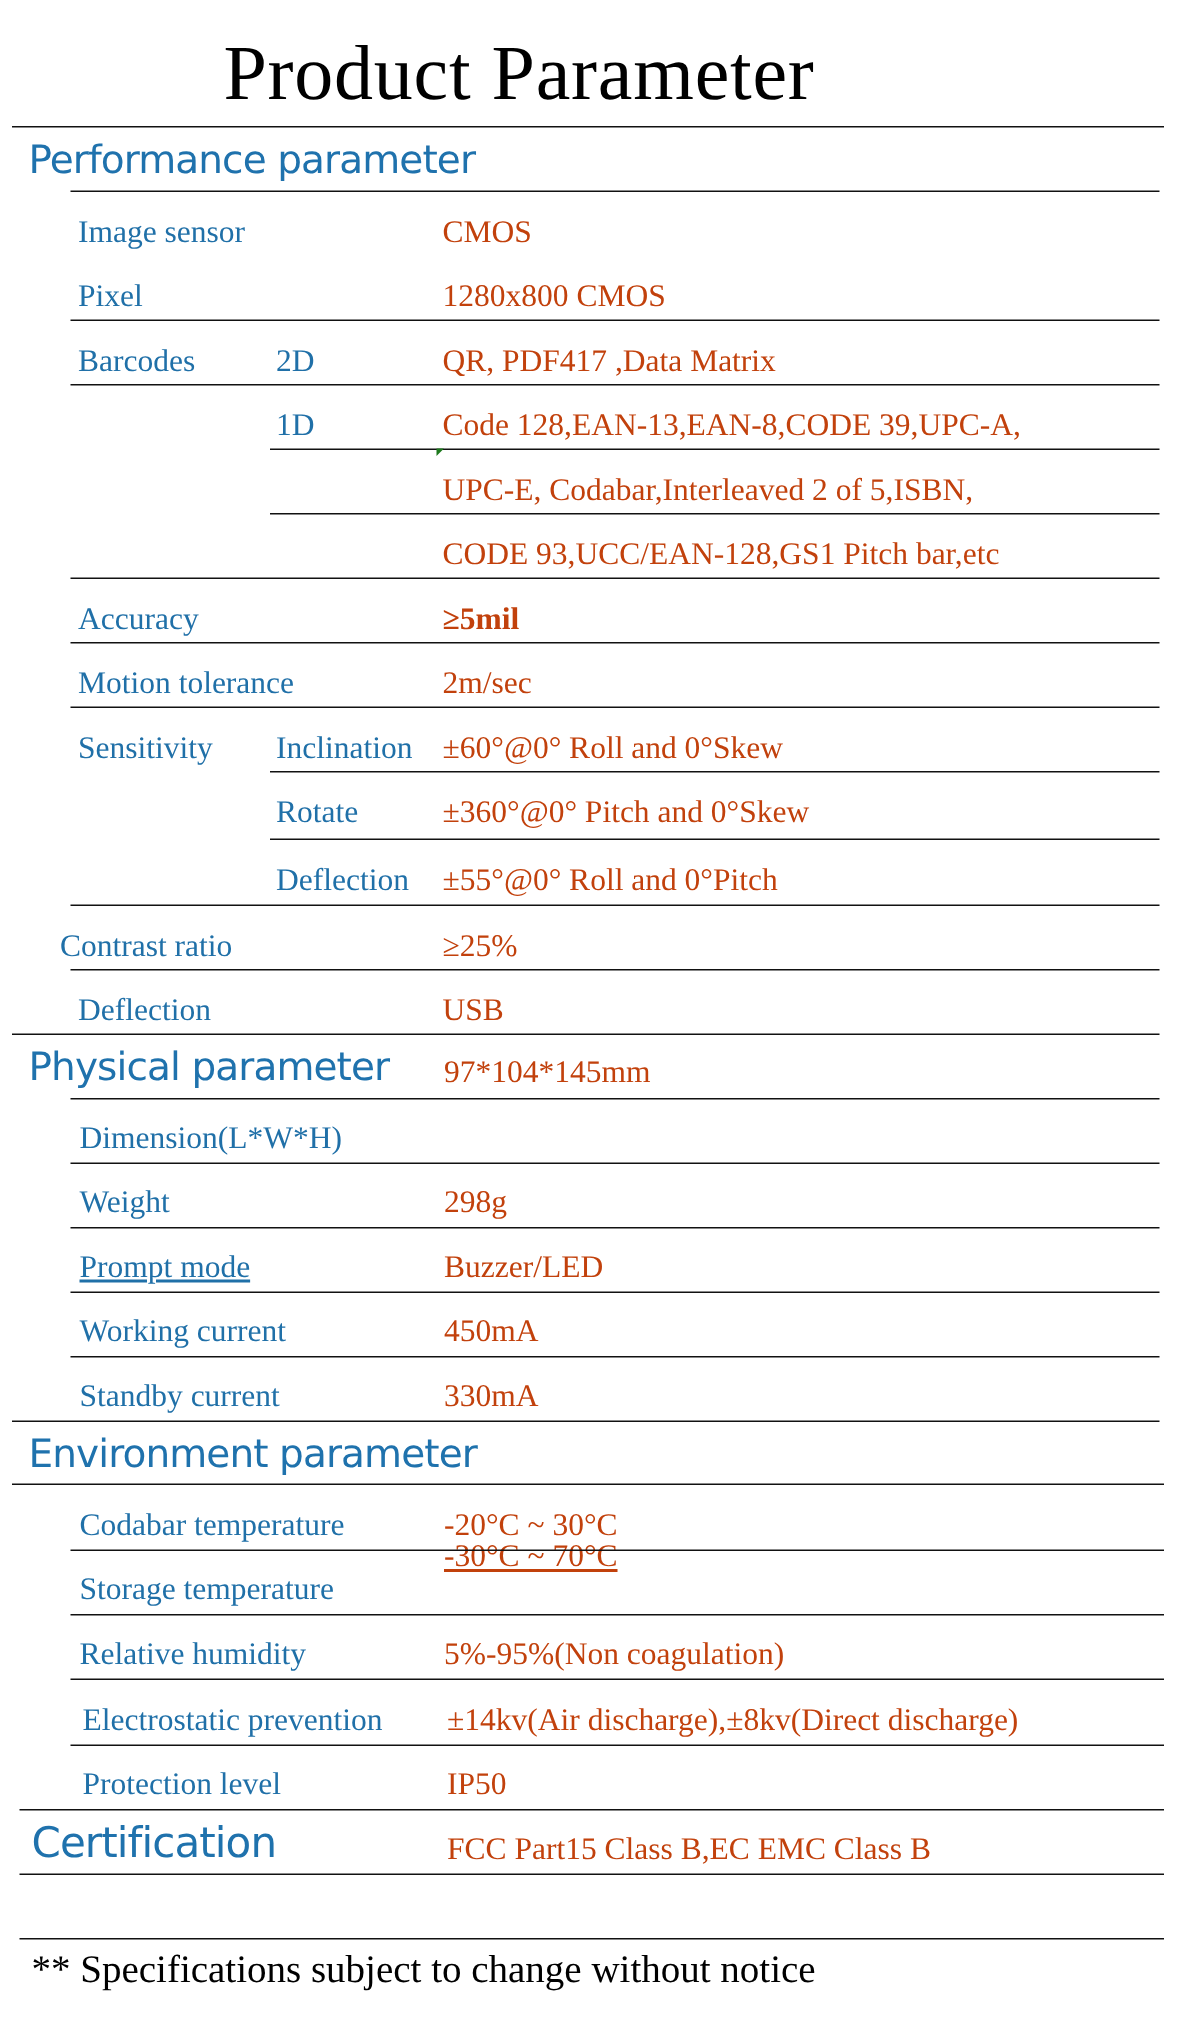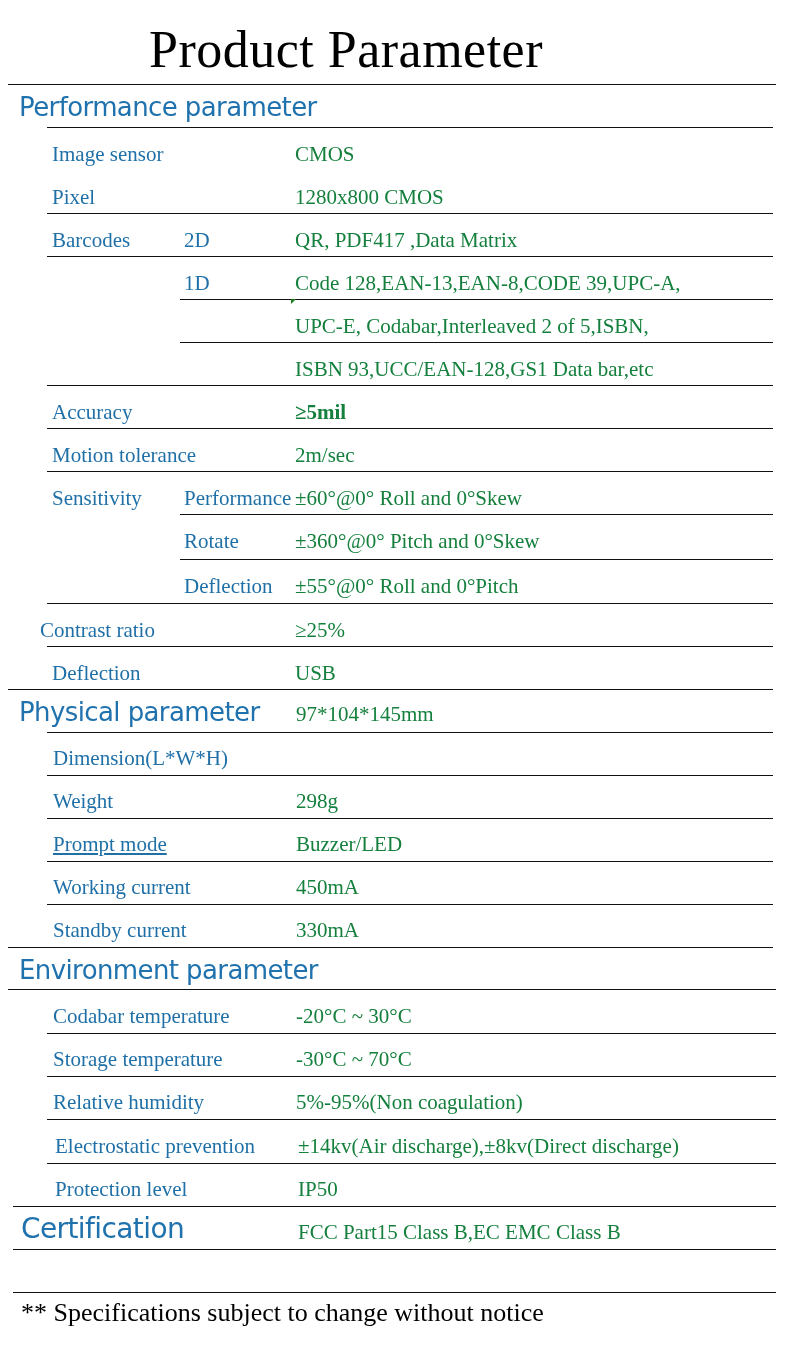--- a/index.html
+++ b/index.html
@@ -13,21 +13,21 @@
   .sec-head {
     position: absolute; font-family: "DejaVu Sans", sans-serif;
     font-size: 26px; color: #1f72ad; line-height: 34px; letter-spacing: -0.6px;
   }
   .lbl {
     position: absolute; font-family: "Liberation Serif", serif;
     font-size: 21px; color: #2070a8; line-height: 26px; white-space: nowrap;
   }
   .val {
     position: absolute; font-family: "Liberation Serif", serif;
-    font-size: 21px; color: #15803d; line-height: 26px; white-space: nowrap;
+    font-size: 21px; color: #c2410c; line-height: 26px; white-space: nowrap;
   }
   .note {
     position: absolute; font-family: "Liberation Serif", serif;
     font-size: 26px; color: #000; line-height: 32px; white-space: nowrap;
   }
   .mark {
     position: absolute; width: 0; height: 0;
     border-left: 5px solid #1e7a1e; border-bottom: 5px solid transparent;
   }
 </style>
@@ -49,27 +49,27 @@
       <div class="lbl" style="left:52px;top:141px;">Image sensor</div>
       <div class="val" style="left:295px;top:141px;">CMOS</div>
       <div class="lbl" style="left:52px;top:184px;">Pixel</div>
       <div class="val" style="left:295px;top:184px;">1280x800 CMOS</div>
       <div class="lbl" style="left:52px;top:227px;">Barcodes</div>
       <div class="lbl" style="left:184px;top:227px;">2D</div>
       <div class="val" style="left:295px;top:227px;">QR, PDF417 ,Data Matrix</div>
       <div class="lbl" style="left:184px;top:270px;">1D</div>
       <div class="val" style="left:295px;top:270px;">Code 128,EAN-13,EAN-8,CODE 39,UPC-A,</div>
       <div class="val" style="left:295px;top:313px;">UPC-E, Codabar,Interleaved 2 of 5,ISBN,</div>
-      <div class="val" style="left:295px;top:356px;">ISBN 93,UCC/EAN-128,GS1 Data bar,etc</div>
+      <div class="val" style="left:295px;top:356px;">CODE 93,UCC/EAN-128,GS1 Pitch bar,etc</div>
       <div class="lbl" style="left:52px;top:399px;">Accuracy</div>
       <div class="val" style="left:295px;top:399px;font-weight:bold;">≥5mil</div>
       <div class="lbl" style="left:52px;top:442px;">Motion tolerance</div>
       <div class="val" style="left:295px;top:442px;">2m/sec</div>
       <div class="lbl" style="left:52px;top:485px;">Sensitivity</div>
-      <div class="lbl" style="left:184px;top:485px;">Performance</div>
+      <div class="lbl" style="left:184px;top:485px;">Inclination</div>
       <div class="val" style="left:295px;top:485px;">±60°@0° Roll and 0°Skew</div>
       <div class="lbl" style="left:184px;top:528px;">Rotate</div>
       <div class="val" style="left:295px;top:528px;">±360°@0° Pitch and 0°Skew</div>
       <div class="lbl" style="left:184px;top:573px;">Deflection</div>
       <div class="val" style="left:295px;top:573px;">±55°@0° Roll and 0°Pitch</div>
       <div class="lbl" style="left:40px;top:617px;">Contrast ratio</div>
       <div class="val" style="left:295px;top:617px;">≥25%</div>
       <div class="lbl" style="left:52px;top:660px;">Deflection</div>
       <div class="val" style="left:295px;top:660px;">USB</div>
       <div class="line" style="left:47px;top:213px;width:726px;"></div>
@@ -96,21 +96,21 @@
       <div class="val" style="left:296px;top:917px;">330mA</div>
       <div class="line" style="left:47px;top:732px;width:726px;"></div>
       <div class="line" style="left:47px;top:775px;width:726px;"></div>
       <div class="line" style="left:47px;top:818px;width:726px;"></div>
       <div class="line" style="left:47px;top:861px;width:726px;"></div>
       <div class="line" style="left:47px;top:904px;width:726px;"></div>
       <div class="line" style="left:8px;top:947px;width:765px;"></div>
       <div class="lbl" style="left:53px;top:1003px;">Codabar temperature</div>
       <div class="val" style="left:296px;top:1003px;">-20°C ~ 30°C</div>
       <div class="lbl" style="left:53px;top:1046px;">Storage temperature</div>
-      <div class="val" style="left:296px;top:1046px;">-30°C ~ 70°C</div>
+      <div class="val" style="left:296px;top:1024px;text-decoration:underline;">-30°C ~ 70°C</div>
       <div class="lbl" style="left:53px;top:1089px;">Relative humidity</div>
       <div class="val" style="left:296px;top:1089px;">5%-95%(Non coagulation)</div>
       <div class="lbl" style="left:55px;top:1133px;">Electrostatic prevention</div>
       <div class="val" style="left:298px;top:1133px;">±14kv(Air discharge),±8kv(Direct discharge)</div>
       <div class="lbl" style="left:55px;top:1176px;">Protection level</div>
       <div class="val" style="left:298px;top:1176px;">IP50</div>
       <div class="line" style="left:8px;top:989px;width:768px;"></div>
       <div class="line" style="left:47px;top:1033px;width:729px;"></div>
       <div class="line" style="left:47px;top:1076px;width:729px;"></div>
       <div class="line" style="left:47px;top:1119px;width:729px;"></div>

